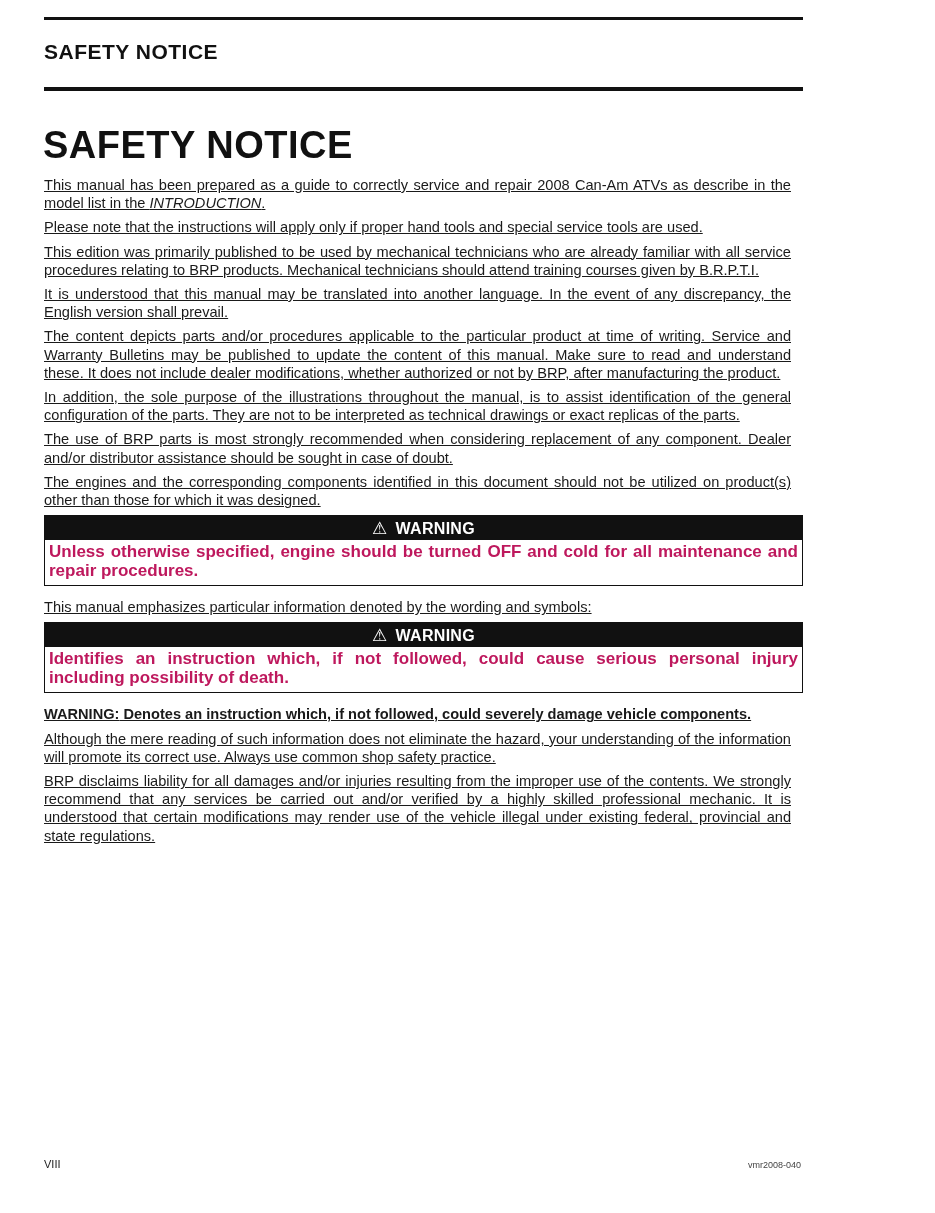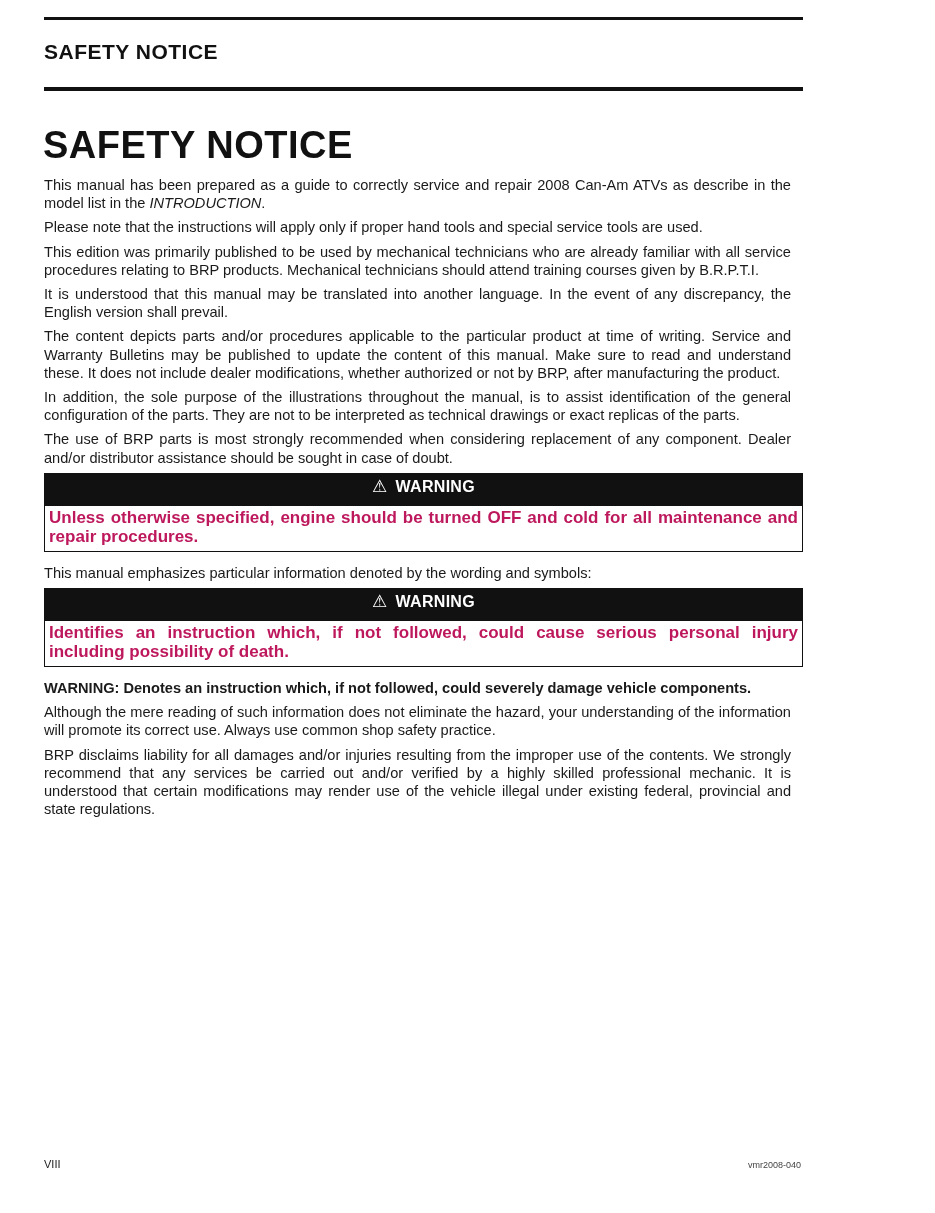--- a/index.html
+++ b/index.html
@@ -7,25 +7,25 @@
          font-family: "Liberation Sans", sans-serif; color: #1a1a1a; }
   .rule { position: absolute; left: 44px; width: 759px; background: #111; }
   .rule.top { top: 17px; height: 3px; }
   .rule.bottom { top: 87px; height: 4px; }
   .running-header { position: absolute; left: 44px; top: 40px; font-size: 21px;
          font-weight: bold; letter-spacing: 0.5px; color: #111; }
   .page-title { position: absolute; left: 43px; top: 126px; font-size: 38px;
          font-weight: bold; letter-spacing: 0.5px; color: #111; margin: 0; line-height: 1; }
   .content { position: absolute; left: 44px; top: 176px; width: 759px; font-size: 14.6px;
          line-height: 18.2px; }
-  .content p { margin: 0 12px 6px 0; text-align: justify; }
+  .content p { margin: 0 12px 6px 0; text-align: justify; text-decoration: underline; }
   .italic { font-style: italic; }
   .warn { border: 1.5px solid #111; margin: 6px 0 12px 0; }
   .warn-head { background: #111; color: #fff; text-align: center; font-weight: bold;
-         font-size: 16px; height: 32px; line-height: 25px; letter-spacing: 0.3px; }
+         font-size: 16px; height: 24px; line-height: 25px; letter-spacing: 0.3px; }
   .warn-head .tri { display: inline-block; margin-right: 8px; font-weight: normal; font-size: 17px; }
   .warn-body { padding: 2px 4px 5px 4px; font-size: 17px; line-height: 19px; font-weight: bold;
          color: #be185d; text-align: justify; }
   .lbl { font-weight: bold; }
   .caution-body { font-weight: bold; }
   .footer-left { position: absolute; left: 44px; top: 1158px; font-size: 11px; color: #222; text-align: right; }
   .footer-right { position: absolute; left: 748px; top: 1160px; font-size: 9px; color: #444; }
 </style>
 </head>
 <body>
@@ -37,20 +37,21 @@
 <h1 class="page-title">SAFETY NOTICE</h1>
 
 <div class="content">
   <p><span>This manual has been prepared as a guide to correctly service and repair 2008 Can-Am ATVs as describe in the model list in the </span><span class="italic">INTRODUCTION</span><span>.</span></p>
   <p>Please note that the instructions will apply only if proper hand tools and special service tools are used.</p>
   <p>This edition was primarily published to be used by mechanical technicians who are already familiar with all service procedures relating to BRP products. Mechanical technicians should attend training courses given by B.R.P.T.I.</p>
   <p>It is understood that this manual may be translated into another language. In the event of any discrepancy, the English version shall prevail.</p>
   <p>The content depicts parts and/or procedures applicable to the particular product at time of writing. Service and Warranty Bulletins may be published to update the content of this manual. Make sure to read and understand these. It does not include dealer modifications, whether authorized or not by BRP, after manufacturing the product.</p>
   <p>In addition, the sole purpose of the illustrations throughout the manual, is to assist identification of the general configuration of the parts. They are not to be interpreted as technical drawings or exact replicas of the parts.</p>
   <p>The use of BRP parts is most strongly recommended when considering replacement of any component. Dealer and/or distributor assistance should be sought in case of doubt.</p>
+  <p>The engines and the corresponding components identified in this document should not be utilized on product(s) other than those for which it was designed.</p>
 
   <div class="warn">
     <div class="warn-head">
       <span class="tri">⚠</span><span>WARNING</span>
     </div>
     <div class="warn-body">Unless otherwise specified, engine should be turned OFF and cold for all maintenance and repair procedures.</div>
   </div>
 
   <p>This manual emphasizes particular information denoted by the wording and symbols:</p>
 

